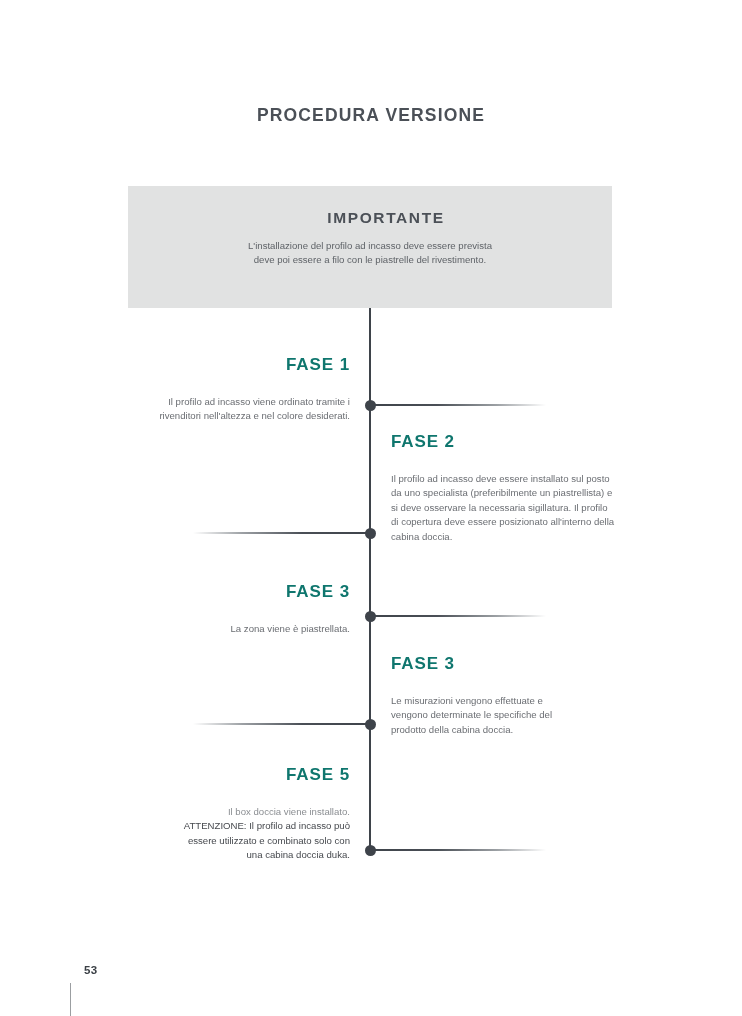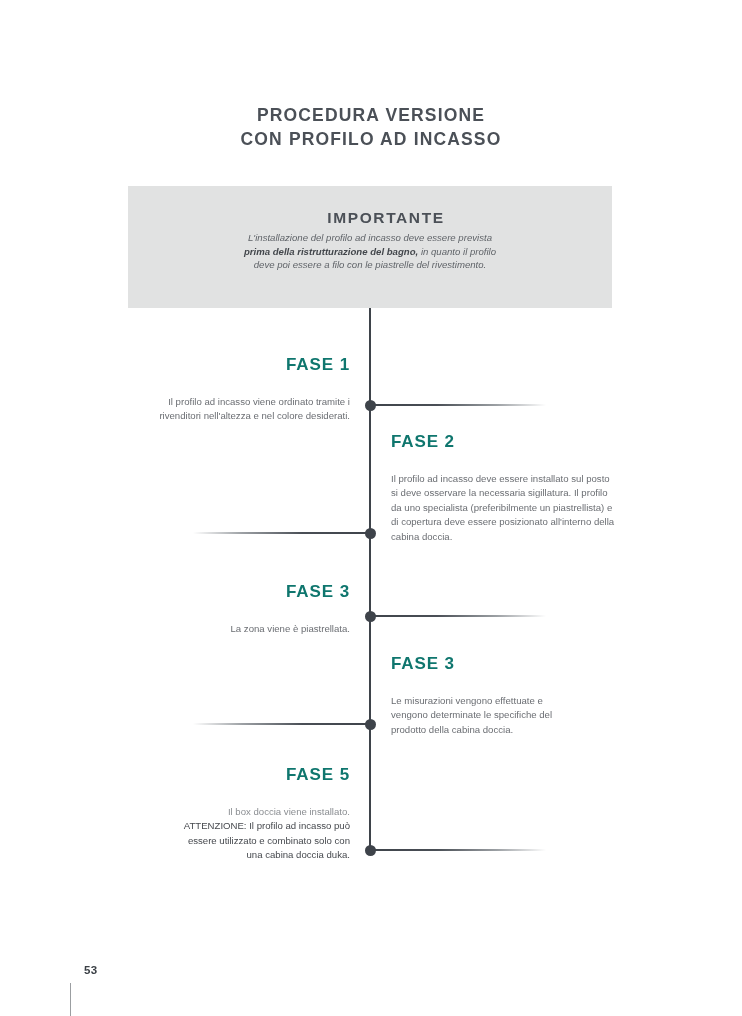--- a/index.html
+++ b/index.html
@@ -53,26 +53,25 @@
   }
   .important-heading {
     margin-top: 23px;
     font-size: 15.5px;
     font-weight: bold;
     letter-spacing: 1.6px;
     color: #4b5057;
     margin-left: 32px;
   }
   .important-body {
-    margin-top: 4px;
+    margin-top: 12px;
     font-size: 9.6px;
     line-height: 13.6px;
     color: #5f6368;
     font-stretch: condensed;
-    font-style: italic;
   }
   .important-body .strong {
     font-weight: bold;
     color: #43474c;
   }
 
   
   .axis {
     position: absolute;
     left: 369px;
@@ -160,28 +159,26 @@
     background: #9b9ea1;
   }
 </style>
 </head>
 <body>
 
 <div class="page">
 
   <div class="title-block">
     <div class="title-line">PROCEDURA VERSIONE</div>
-    <div class="title-line">CON PROFILO AD INCASSO</div>
   </div>
 
   <div class="important-box">
     <div class="important-heading">IMPORTANTE</div>
     <div class="important-body">
       <div>L'installazione del profilo ad incasso deve essere prevista</div>
-      <div><span class="strong">prima della ristrutturazione del bagno,</span><span> in quanto il profilo</span></div>
       <div>deve poi essere a filo con le piastrelle del rivestimento.</div>
     </div>
   </div>
 
   <div class="axis"></div>
 
   <div class="branch right" style="top:405px"></div>
   <div class="node" style="top:405px"></div>
 
   <div class="branch left" style="top:533px"></div>
@@ -201,22 +198,22 @@
     <div class="phase-body">
       <div>Il profilo ad incasso viene ordinato tramite i</div>
       <div>rivenditori nell'altezza e nel colore desiderati.</div>
     </div>
   </div>
 
   <div class="phase right-side" style="top:432px">
     <div class="phase-title">FASE 2</div>
     <div class="phase-body">
       <div>Il profilo ad incasso deve essere installato sul posto</div>
+      <div>da uno specialista (preferibilmente un piastrellista) e</div>
       <div>si deve osservare la necessaria sigillatura. Il profilo</div>
-      <div>da uno specialista (preferibilmente un piastrellista) e</div>
       <div>di copertura deve essere posizionato all'interno della</div>
       <div>cabina doccia.</div>
     </div>
   </div>
 
   <div class="phase left-side" style="top:582px">
     <div class="phase-title">FASE 3</div>
     <div class="phase-body">
       <div>La zona viene è piastrellata.</div>
     </div>

